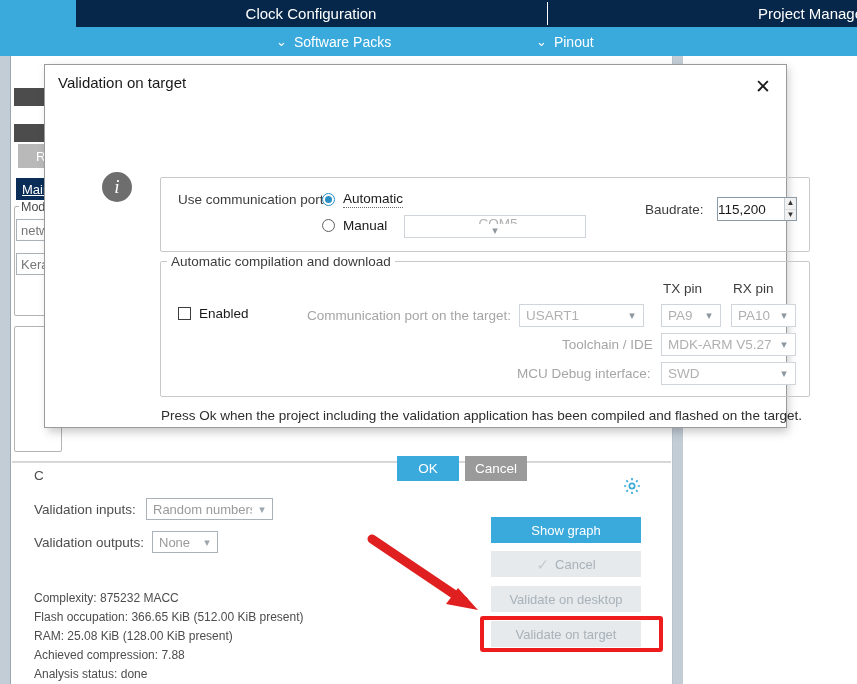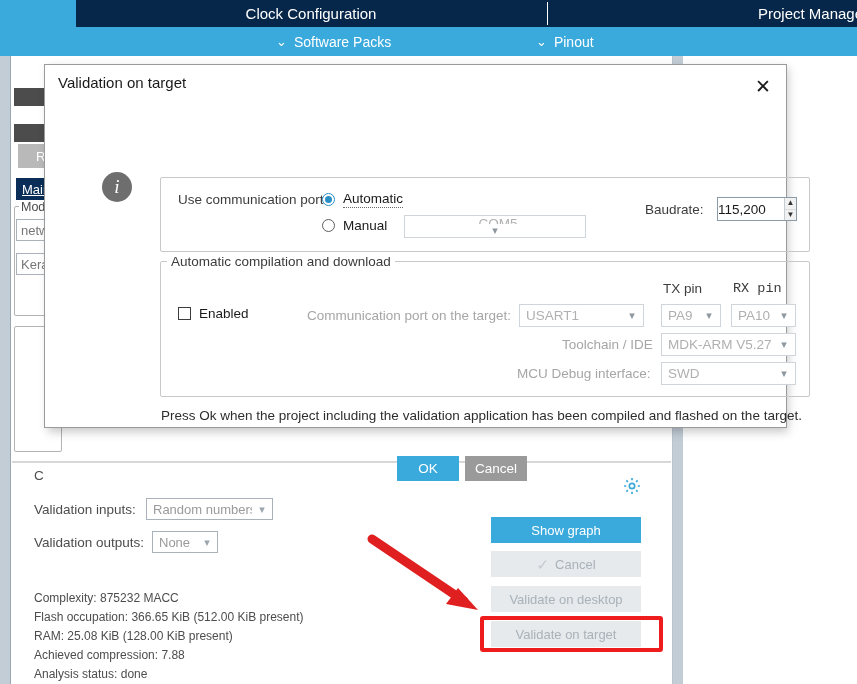--- a/index.html
+++ b/index.html
@@ -395,21 +395,21 @@
       <span class="ctext">USART1</span>
       <span class="carrow">▾</span>
     </div>
 
     <div class="dlbl" style="left:618px; top:216px;">TX pin</div>
     <div class="combo dim" style="left:616px; top:239px; width:60px;">
       <span class="ctext">PA9</span>
       <span class="carrow">▾</span>
     </div>
 
-    <div class="dlbl" style="left:688px; top:216px;font-family:Liberation Mono, monospace;">RX pin</div>
+    <div class="dlbl" style="left:688px; top:216px;">RX pin</div>
     <div class="combo dim" style="left:686px; top:239px; width:65px;">
       <span class="ctext">PA10</span>
       <span class="carrow">▾</span>
     </div>
 
     <div class="dlbl dim" style="left:517px; top:272px;">Toolchain / IDE</div>
     <div class="combo dim" style="left:616px; top:268px; width:135px;">
       <span class="ctext">MDK-ARM V5.27</span>
       <span class="carrow">▾</span>
     </div>

